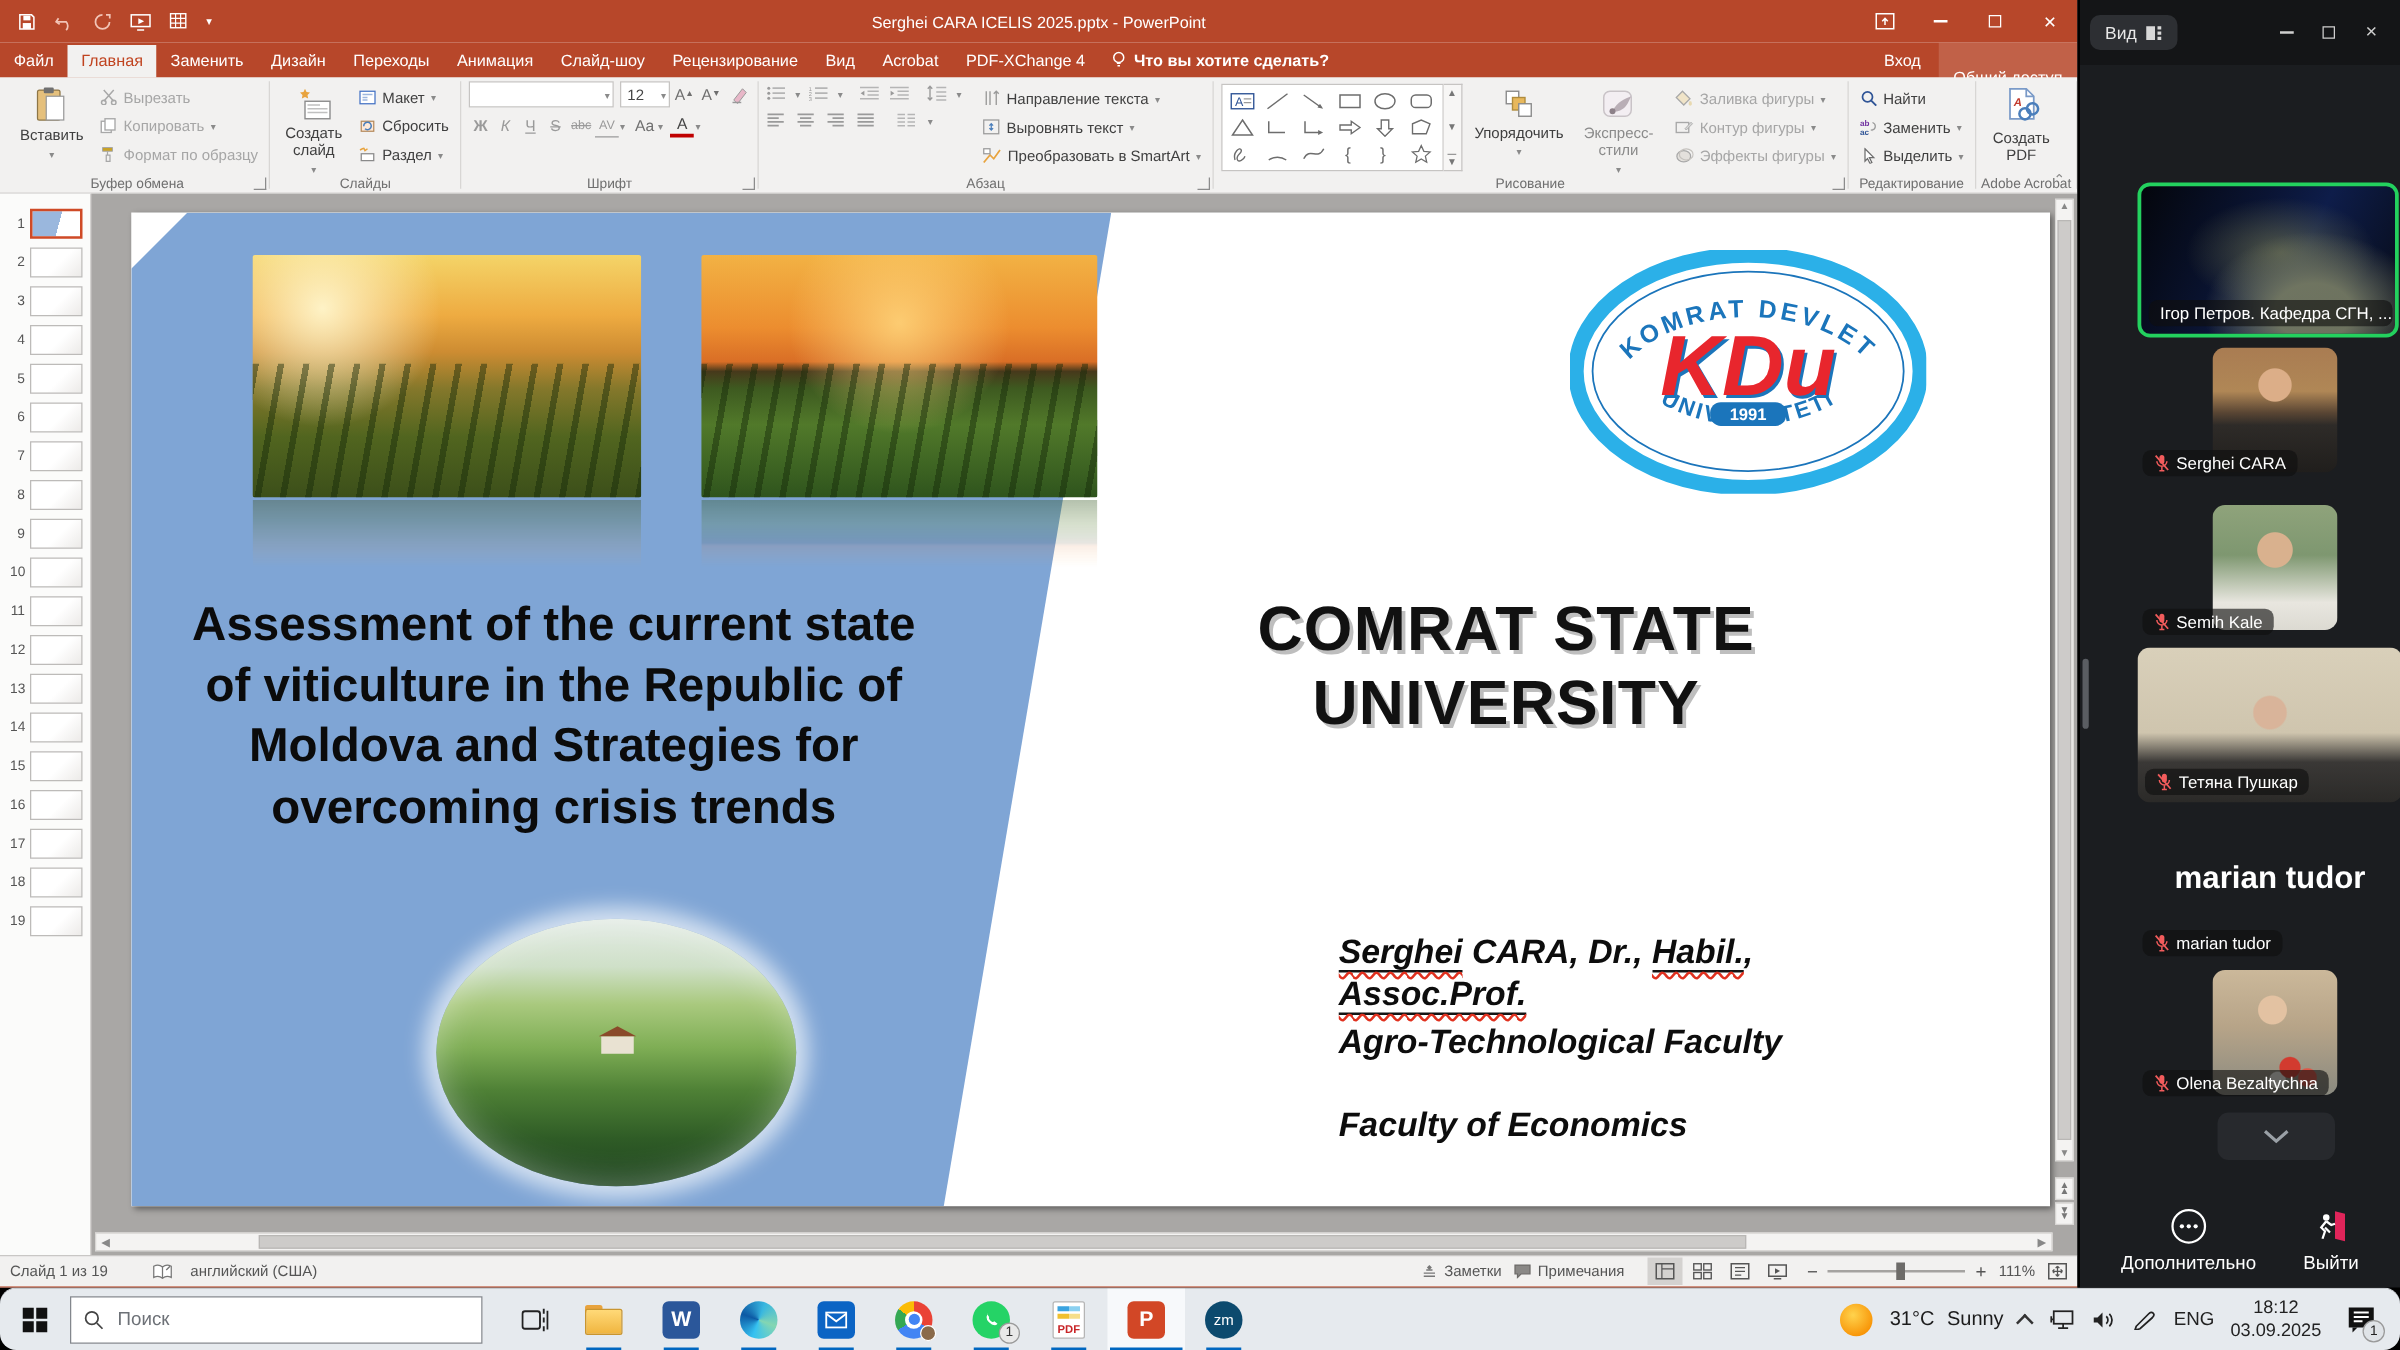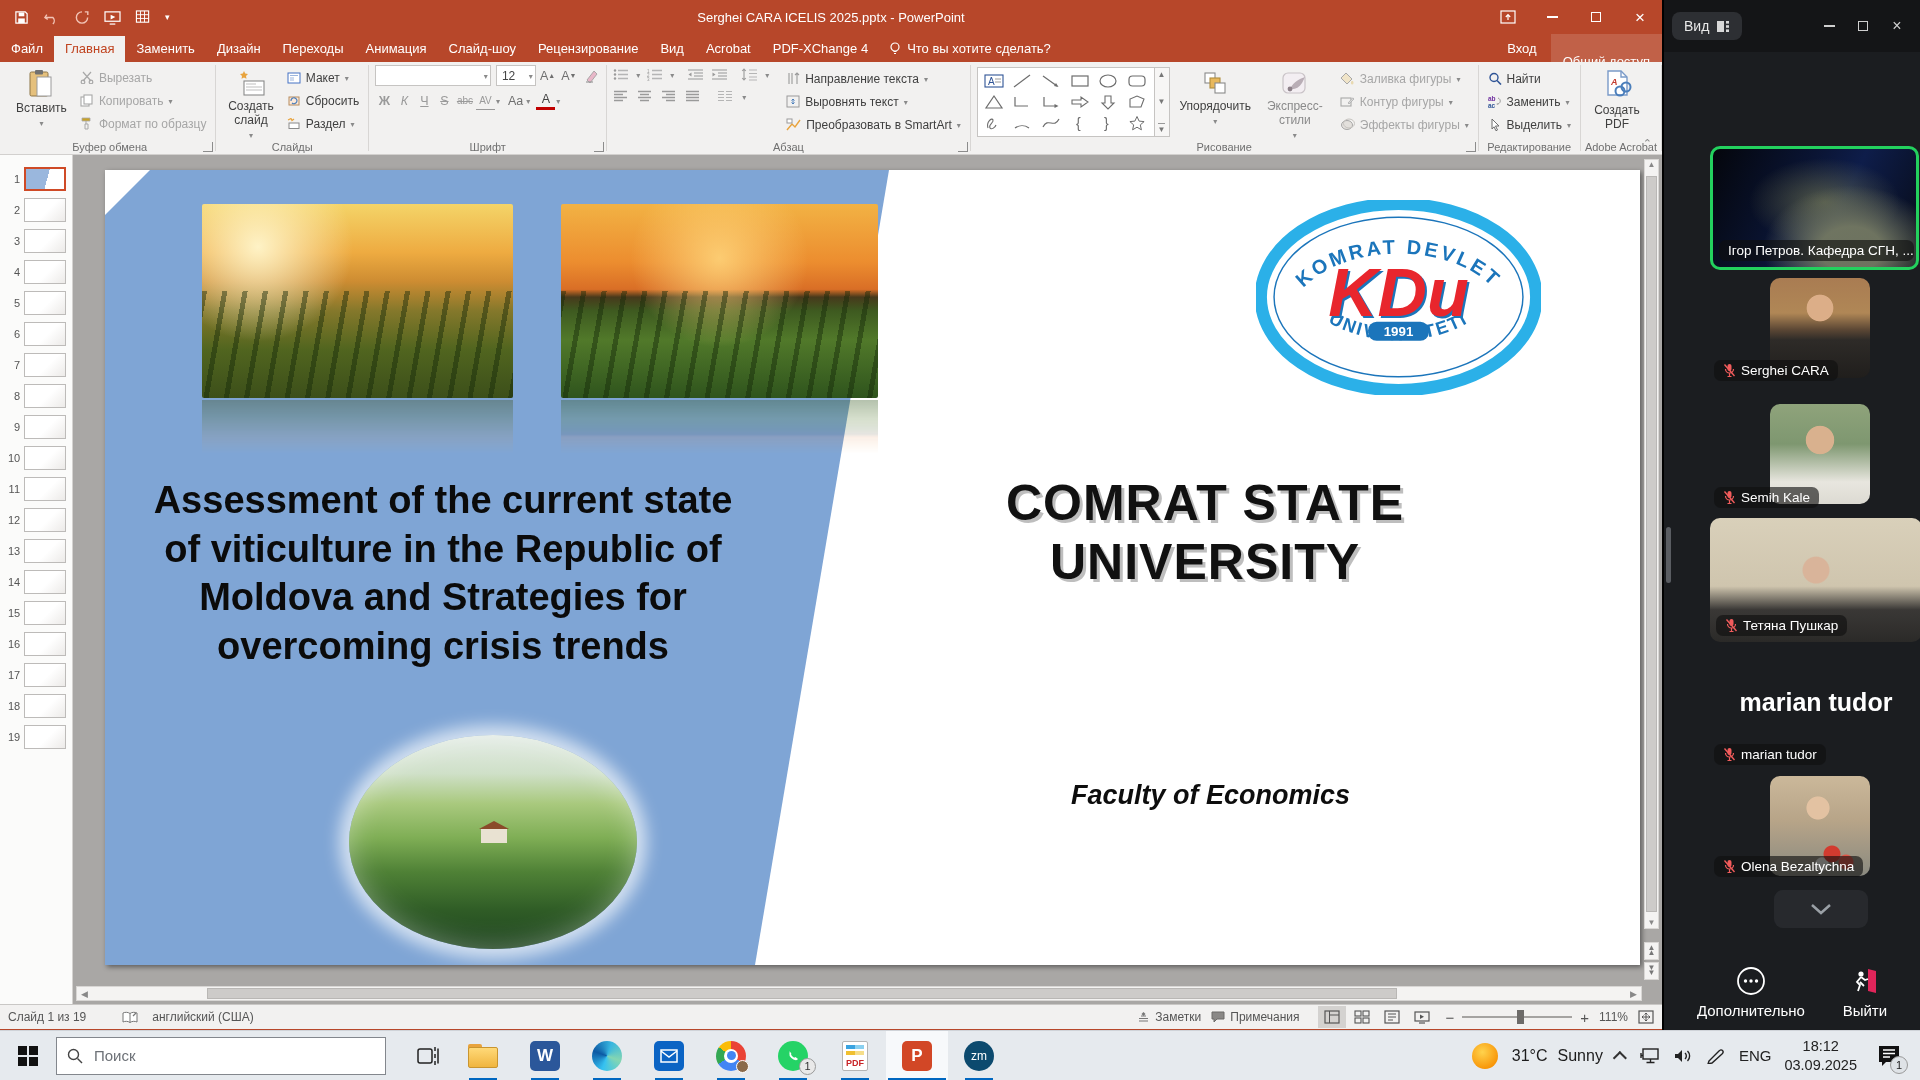--- a/index.html
+++ b/index.html
@@ -13,21 +13,21 @@
   .t-title{position:absolute;left:0;right:0;text-align:center;font-size:13px;color:#fff;pointer-events:none;}
   .winctl{margin-left:auto;display:flex;align-items:center;height:34px;}
   .wbtn{width:44px;height:34px;display:flex;align-items:center;justify-content:center;color:#fff;}
   .mini-bar{width:11px;height:2px;background:#fff;}
   .maxi-box{width:10px;height:10px;border:1.5px solid #fff;}
   .x{font-size:17px;line-height:1;}
   
   .tabrow{height:28px;background:#b7472a;display:flex;align-items:flex-end;color:#fff;font-size:13px;}
   .tab{padding:5px 11px 6px;cursor:pointer;white-space:nowrap;}
   .tab.active{background:#f2f1f0;color:#c0431f;}
-  .tellme{display:flex;align-items:flex-end;gap:6px;padding:5px 10px 6px;font-size:13px;color:#fff;}
+  .tellme{display:flex;align-items:flex-start;gap:6px;padding:5px 10px 6px;font-size:13px;color:#fff;font-weight:bold;}
   .tr-right{margin-left:auto;display:flex;align-items:center;gap:0;height:28px;}
   .signin{padding:0 14px;font-size:13px;}
   .share{display:flex;align-items:center;gap:20px;padding:0 12px;height:28px;background:rgba(255,255,255,.14);font-size:13px;flex-direction:column;}
   
   .ribbon{height:93px;background:#f2f1f0;display:flex;align-items:stretch;border-bottom:1px solid #d2d0ce;padding-left:4px;position:relative;}
   .rgroup{position:relative;display:flex;align-items:flex-start;padding:3px 6px 14px 6px;gap:4px;}
   .r-lbl{position:absolute;bottom:1px;left:0;right:0;text-align:center;font-size:11px;color:#6f6f6f;white-space:nowrap;}
   .vdiv{width:1px;background:#d8d6d4;margin:3px 0;}
   .launcher{position:absolute;right:2px;bottom:2px;width:10px;height:10px;border-right:1.5px solid #8c8c8c;border-bottom:1.5px solid #8c8c8c;}
   .bigb{display:flex;flex-direction:column;align-items:center;justify-content:flex-start;gap:3px;padding:4px 6px;font-size:12px;color:#3f3f3f;text-align:center;line-height:1.15;}
@@ -123,21 +123,21 @@
     radial-gradient(circle at 62% 78%,#d23b2f 0 8%,transparent 9%),radial-gradient(circle at 76% 86%,#e05545 0 6%,transparent 7%),
     radial-gradient(circle at 52% 88%,#efefe8 0 6%,transparent 7%),linear-gradient(180deg,#cbb89a 0%,#b7a488 45%,#8a8a80 100%);}
   .pill{position:absolute;display:flex;align-items:center;gap:5px;background:rgba(15,15,15,.62);border-radius:7px;
     padding:3px 9px;color:#fff;font-size:13.5px;white-space:nowrap;}
   .z-more-tiles{position:absolute;left:110px;top:890px;width:94px;height:38px;background:#27292d;border-radius:9px;
     display:flex;align-items:center;justify-content:center;}
   .z-bottom{position:absolute;left:0;right:0;bottom:0;height:76px;display:flex;align-items:center;justify-content:space-around;padding:0 14px;}
   .z-act{display:flex;flex-direction:column;align-items:center;gap:6px;color:#fff;font-size:15px;}
   .z-scroll{position:absolute;left:2px;top:527px;width:5px;height:56px;border-radius:3px;background:#5a5d62;}
   
-  #taskbar{position:absolute;left:0;top:1030px;width:1920px;height:50px;background:#e6eaee;display:flex;align-items:center;border-top:1px solid #cfd3d8;}
+  #taskbar{position:absolute;left:0;top:1030px;width:1920px;height:50px;background:#e6eaee;display:flex;align-items:center;border-top:1px solid #cfd3d8;border-radius:13px;}
   .tb-start{width:56px;height:50px;display:flex;align-items:center;justify-content:center;}
   .tb-search{width:330px;height:38px;background:#fff;border:1px solid #83878d;display:flex;align-items:center;gap:9px;padding:0 10px;}
   .tb-search input{border:none;outline:none;font-size:15px;color:#333;width:250px;background:transparent;font-family:"Liberation Sans",sans-serif;}
   .tb-search input::placeholder{color:#6d7177;}
   .tb-taskview{width:48px;height:50px;display:flex;align-items:center;justify-content:center;margin-left:18px;}
   .tb-app{position:relative;width:62px;height:50px;display:flex;align-items:center;justify-content:center;}
   .tb-app::after{content:"";position:absolute;bottom:0;left:17px;right:17px;height:3px;background:#0067c0;}
   .tb-app.active{background:#f7f9fb;}
   .tb-app.active::after{left:2px;right:2px;}
   .appic{width:30px;height:30px;border-radius:5px;display:flex;align-items:center;justify-content:center;color:#fff;font-weight:700;font-size:17px;}
@@ -723,20 +723,24 @@
           <text x="150" y="122" text-anchor="middle" font-size="72" font-weight="bold" font-style="italic" fill="#e8262d" style="text-shadow:2px 2px 0 #1b75bb;">KDu</text>
           <rect x="118" y="128" width="64" height="20" rx="9" fill="#1b75bb"></rect>
           <text x="150" y="143" text-anchor="middle" font-size="14" font-weight="bold" fill="#fff">1991</text>
         </svg>
         <div class="uni-name">
 
         <div>COMRAT STATE</div>
             <div>UNIVERSITY</div>
           </div>
         <div class="authors">
+          <div class="blk1">
+            <div class="l1"><span class="seg sq">Serghei</span><span class="seg"> CARA, Dr., </span><span class="seg sq">Habil.</span><span class="seg">, </span><span class="seg sq">Assoc.Prof.</span></div>
+            <div class="l2">Agro-Technological Faculty</div>
+          </div>
           <div class="blk2">
             <div class="l2">Faculty of Economics</div>
           </div>
         </div>
       </div>
       <div class="hscroll">
         <div class="sarrow">◀</div>
         <div class="hthumb"></div>
         <div class="sarrow right">▶</div>
       </div>

